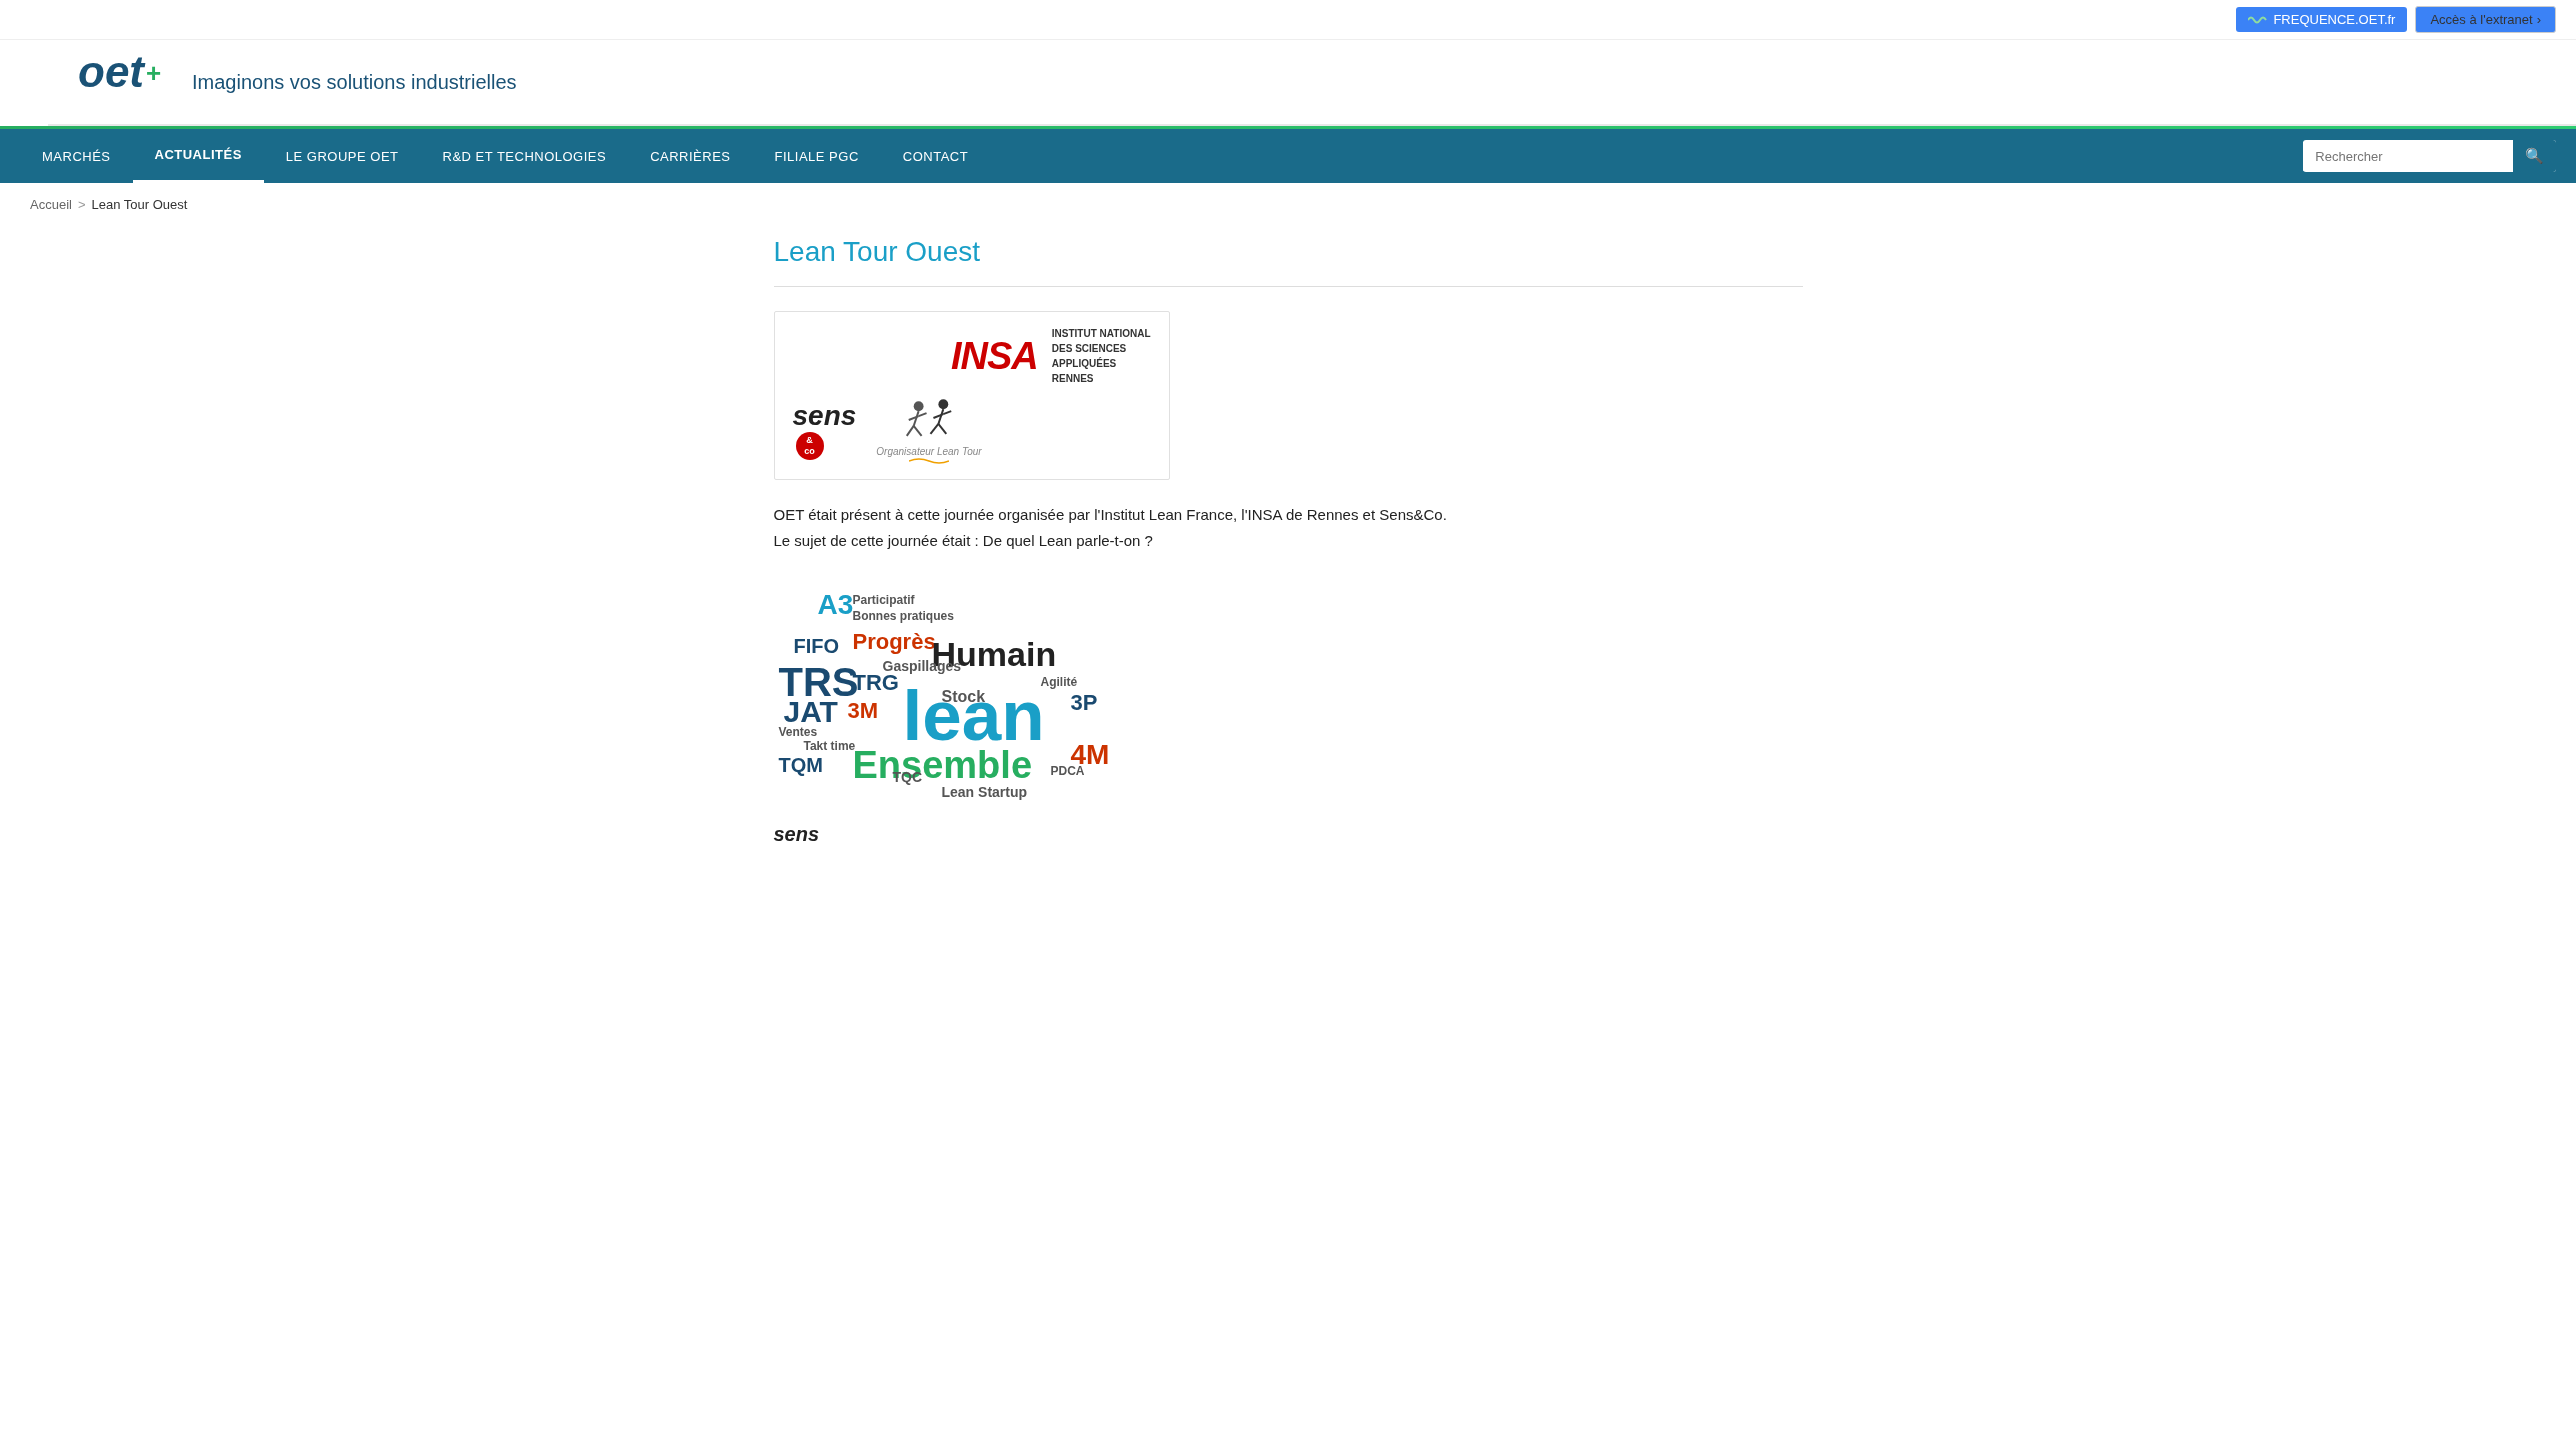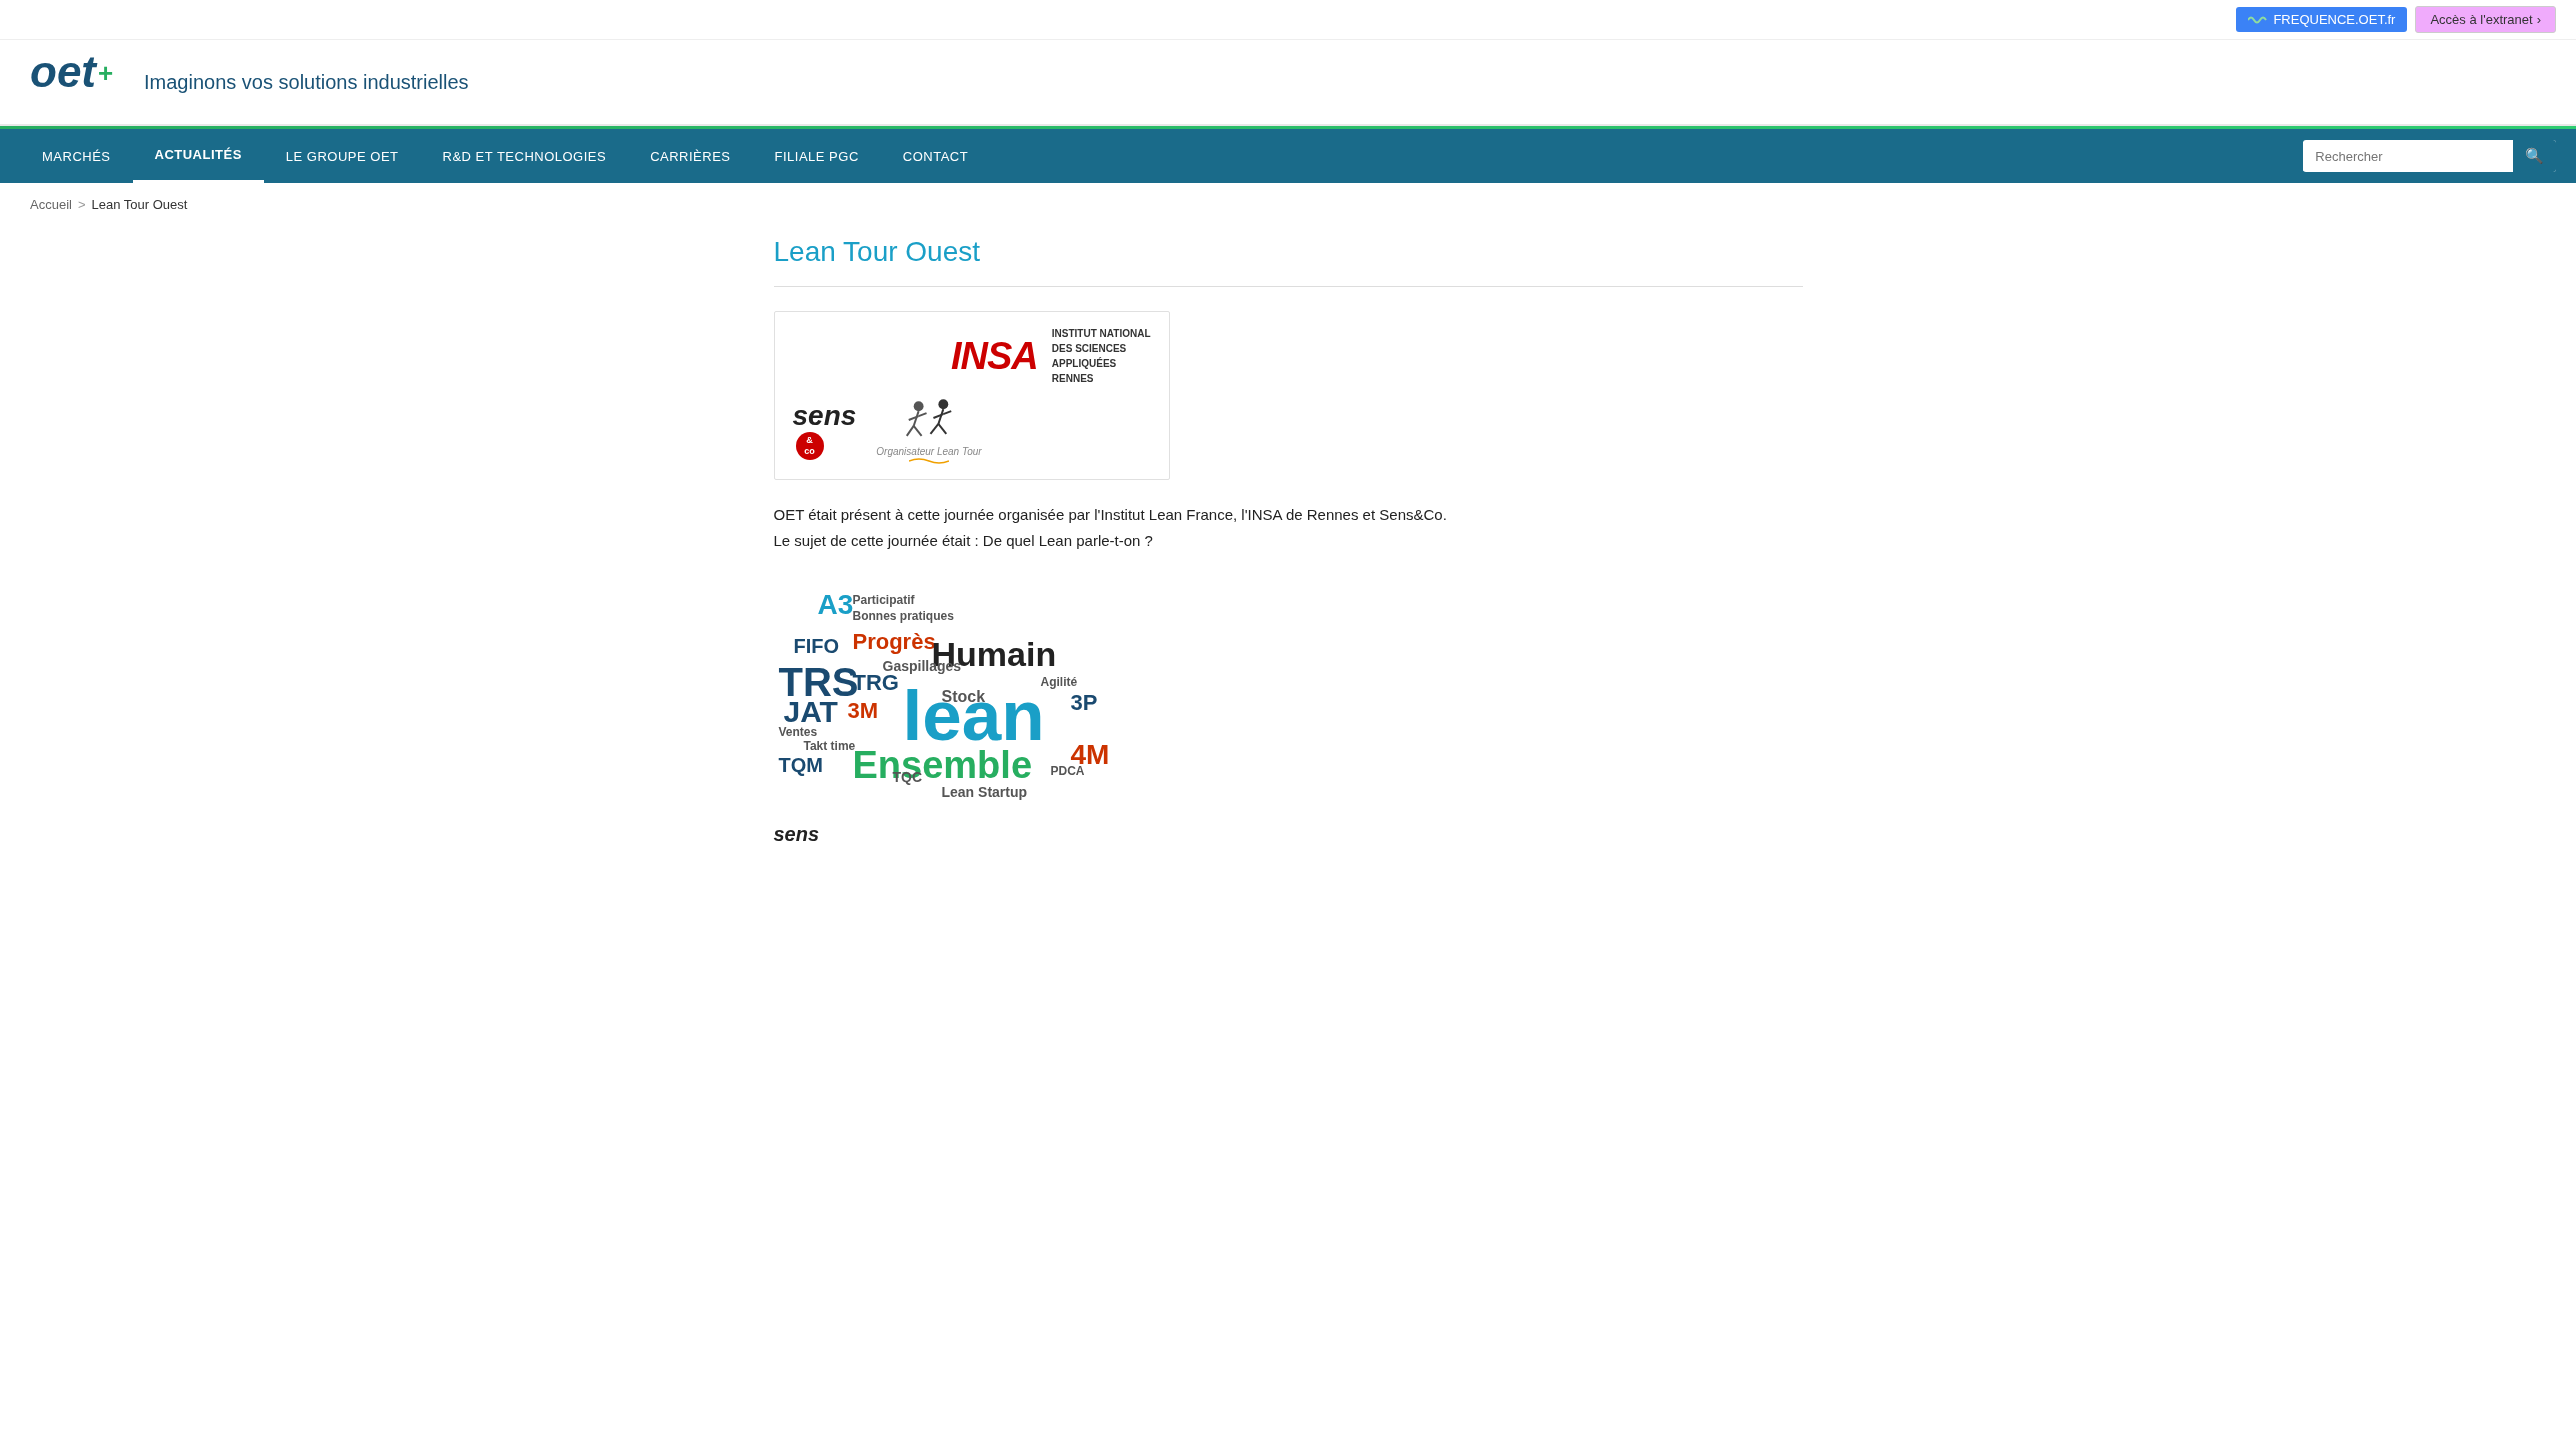--- a/index.html
+++ b/index.html
@@ -19,40 +19,41 @@
       background: #3b82f6;
       color: #fff;
       padding: 5px 12px;
       font-size: 13px;
       border-radius: 3px;
       display: flex;
       align-items: center;
       gap: 5px;
     }
     .extranet-btn {
-      background: #f0abfc;
+      background: #3b82f6;
       border: 1px solid #ccc;
       padding: 5px 14px;
       font-size: 13px;
       color: #333;
       border-radius: 3px;
       cursor: pointer;
       display: flex;
       align-items: center;
       gap: 4px;
       text-align: center;
     }
 
     
     .header {
       display: flex;
       align-items: center;
       padding: 10px 30px;
       background: #fff;
       border-bottom: 2px solid #e8e8e8;
+      margin-left: 48px;
     }
     .logo-area {
       display: flex;
       align-items: center;
       gap: 15px;
       flex: 1;
     }
     .logo-box {
       width: 99px;
       height: 64px;

